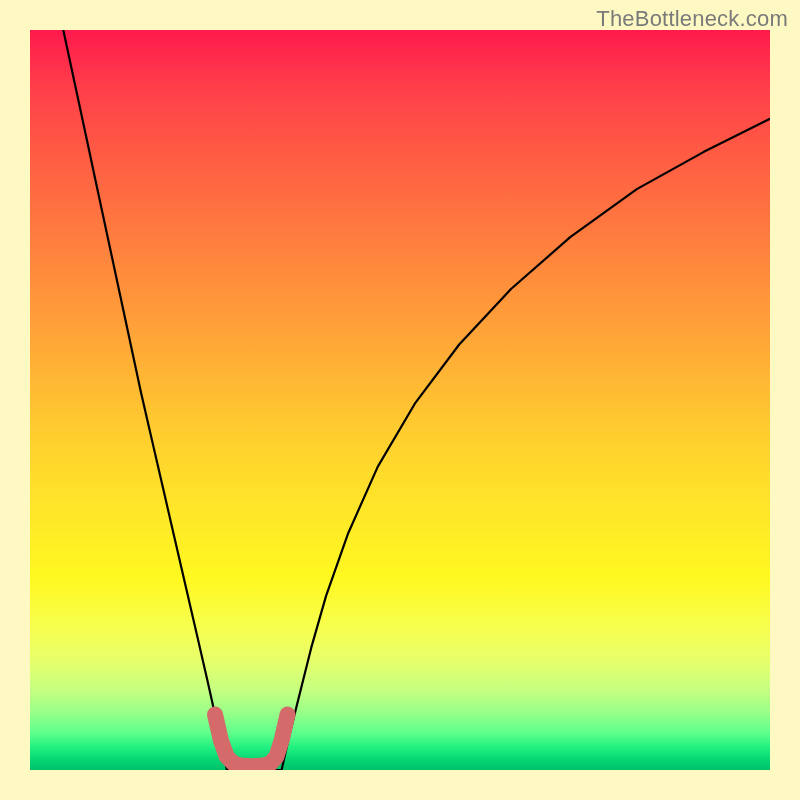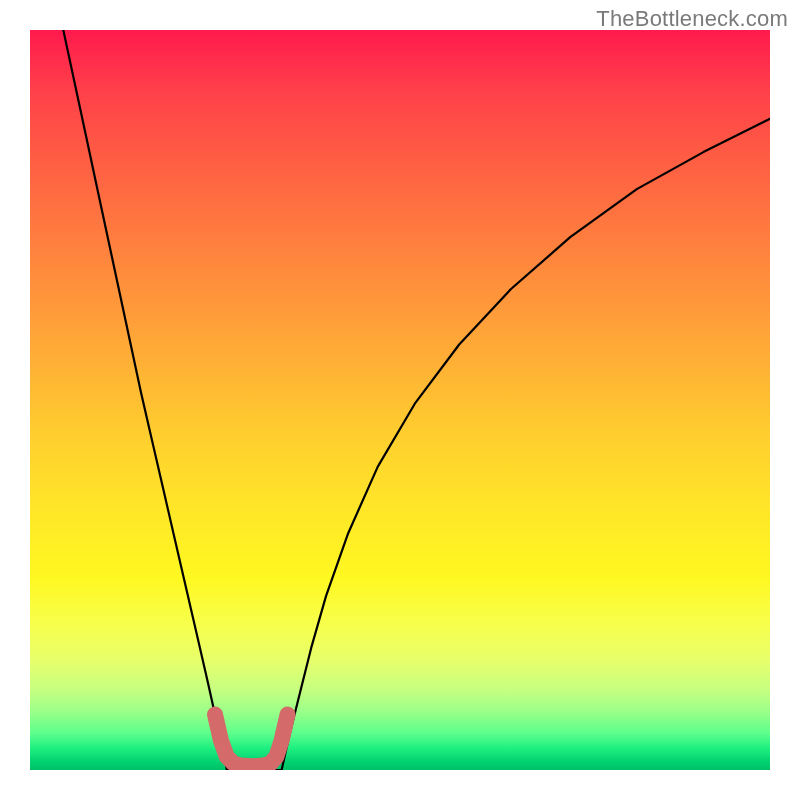--- a/index.html
+++ b/index.html
@@ -9,21 +9,21 @@
     height: 800px;
     background: #000;
     overflow: hidden;
   }
   .frame {
     position: absolute;
     left: 0;
     top: 0;
     width: 800px;
     height: 800px;
-    background: #ffffff;
+    background: #fef9c3;
   }
   .plot {
     position: absolute;
     left: 30px;
     top: 30px;
     width: 740px;
     height: 740px;
     background: linear-gradient(
       to bottom,
       #ff1a4d 0%,

